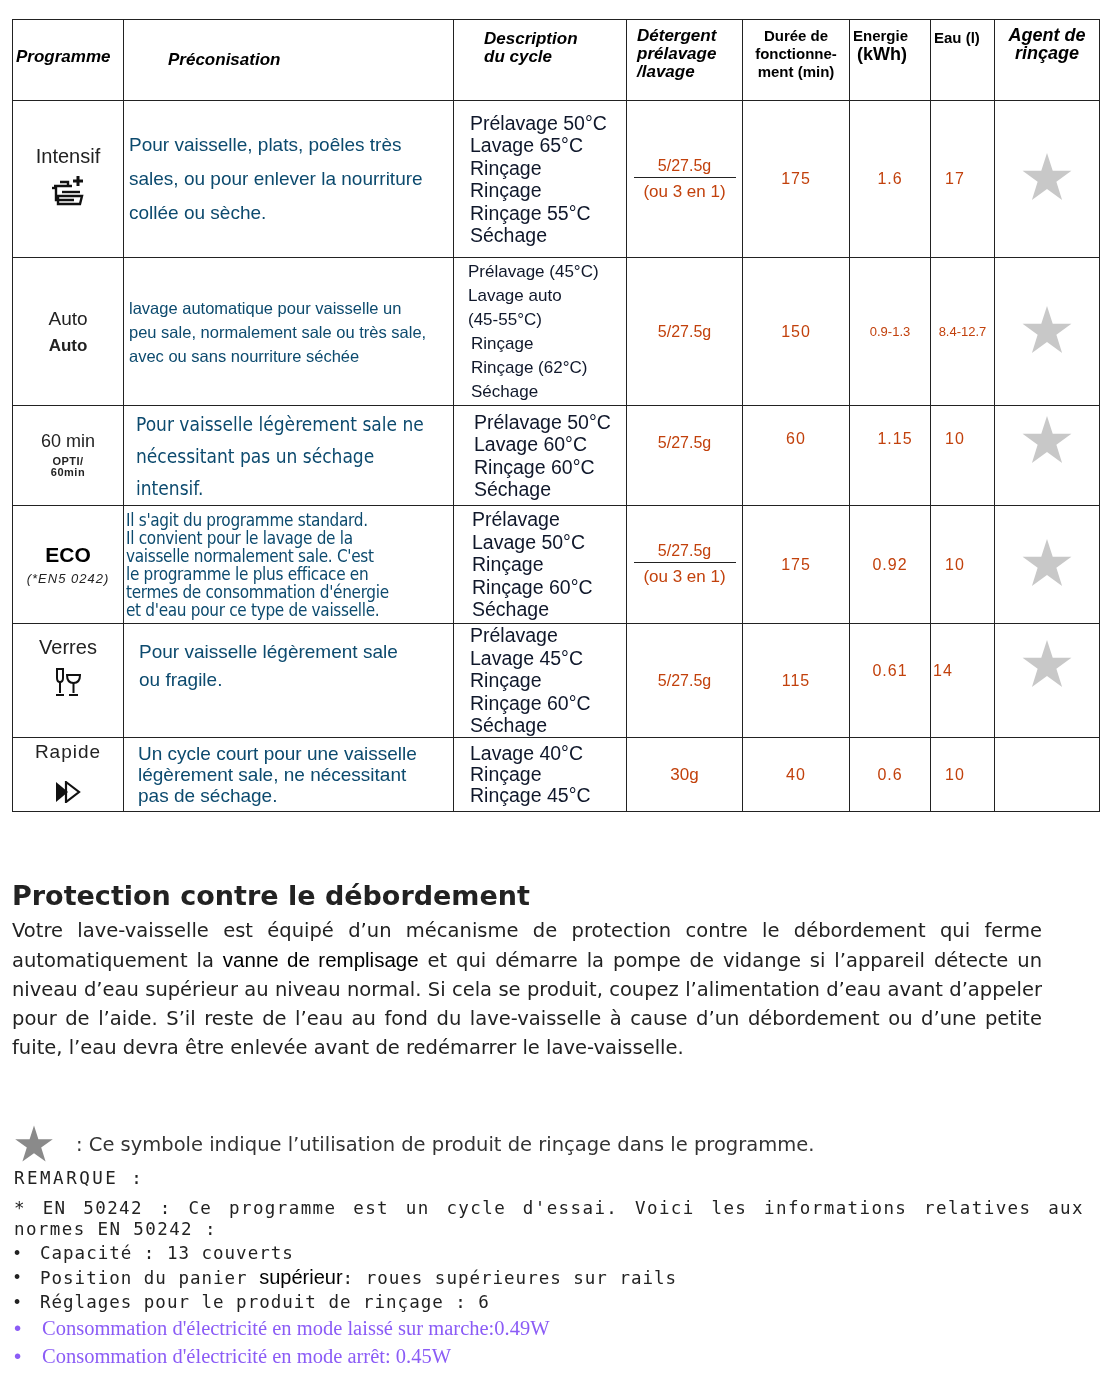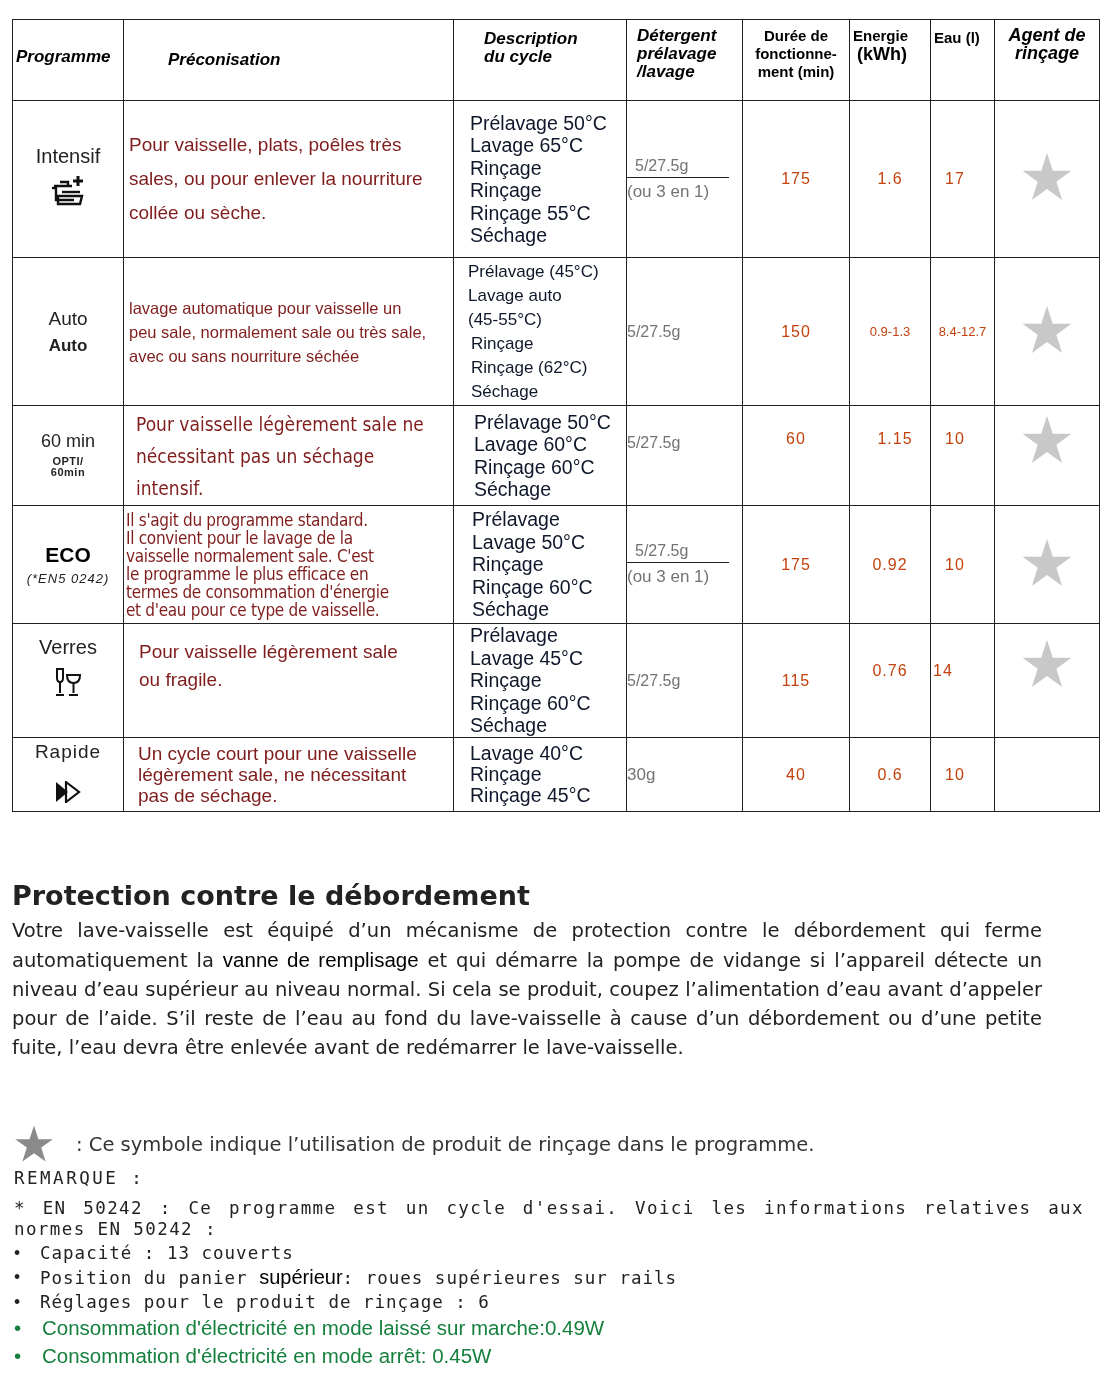--- a/index.html
+++ b/index.html
@@ -23,29 +23,29 @@
   th.hdr-desc { padding-left: 30px !important; padding-top: 10px !important; }
   th.hdr-agent { font-size: 18px !important; text-align: center !important; }
 
   .prog-cell { text-align: center; font-size: 20px; color: #222; }
   .prog-name { display: block; margin-bottom: 6px; }
   .prog-sub { display: block; font-size: 17px; font-weight: bold; }
   .prog-eco { font-weight: bold; font-size: 21px; display:block; color:#000; }
   .prog-eco-sub { font-style: italic; font-size: 13px; letter-spacing: 1px; display:block; margin-top:4px;}
   .opti { display:inline-block; font-size: 11px; line-height: 11px; font-weight: bold; letter-spacing: 0.5px; }
 
-  .preco { font-size: 19px; line-height: 34px; padding-left: 5px; color: #7f1d1d; }
+  .preco { font-size: 19px; line-height: 34px; padding-left: 5px; color: #0c4a6e; }
   .preco.small { font-size: 16.5px; line-height: 24px; font-family: "Liberation Sans Narrow", "Liberation Sans", sans-serif; }
   .preco.eco { font-size: 17px; line-height: 18px; font-family: "DejaVu Sans Condensed", "DejaVu Sans", sans-serif; letter-spacing: -0.3px; }
   .preco.tight { line-height: 22px; }
 
   .desc { font-size: 19.5px; line-height: 22.5px; padding-left: 16px; color: #0f172a; }
   .desc.auto { font-size: 17px; line-height: 24px; padding-left: 14px; }
 
-  .det { text-align: left; font-size: 16px; color: #737373; }
+  .det { text-align: center; font-size: 16px; color: #c2410c; }
   .frac-top { display: inline-block; border-bottom: 1.5px solid #222; padding: 0 8px 2px; margin-bottom: 4px; width: 102px; }
   .frac-bot { display: block; font-size: 17px; }
 
   .num { text-align: center; font-size: 16px; letter-spacing: 1px; color: #c2410c; }
   .num.left { text-align: left; padding-left: 14px; }
   .num.small { font-size: 13px; letter-spacing: 0; }
 
   .star-cell { text-align: center; }
   .star { display: inline-block; width: 52px; height: 52px; }
 
@@ -70,21 +70,21 @@
   .notes {
     position: absolute; left: 14px; top: 1168px; width: 1070px;
     font-family: "DejaVu Sans Mono", monospace; font-size: 17.5px; color: #222;
     letter-spacing: 1px;
   }
   .notes .remark { display:block; letter-spacing: 2.5px; margin-bottom: 10px; }
   .notes .en { display:block; line-height: 21px; text-align: justify; letter-spacing: 1.4px; }
   .notes ul { list-style: none; margin-top: 1px; }
   .notes li { line-height: 24px; position: relative; padding-left: 26px; }
   .notes li::before { content: "\2022"; position: absolute; left: 0; font-family: "Liberation Sans", sans-serif; }
-  .notes li.big { font-family: Liberation Sans, sans-serif; font-size: 20.5px; letter-spacing: 0; line-height: 28px; color:#15803d; padding-left: 28px;}
+  .notes li.big { font-family: Liberation Serif, serif; font-size: 20.5px; letter-spacing: 0; line-height: 28px; color:#8b5cf6; padding-left: 28px;}
   .notes .bold-word { font-family: "Liberation Sans", sans-serif; font-size: 20px; letter-spacing: 0; color:#000; }
 </style>
 </head>
 <body>
 
 <svg width="0" height="0" style="position:absolute">
   <defs>
     <symbol id="star-shape" viewBox="0 0 100 100">
       <polygon points="50,4 61,38 97,38 68,59 79,94 50,73 21,94 32,59 3,38 39,38"></polygon>
     </symbol>
@@ -279,21 +279,21 @@
     </td>
     <td class="desc">
       <div>Prélavage</div>
       <div>Lavage 45°C</div>
       <div>Rinçage</div>
       <div>Rinçage 60°C</div>
       <div>Séchage</div>
     </td>
     <td class="det">5/27.5g</td>
     <td class="num">115</td>
-    <td class="num" style="vertical-align:top;padding-top:38px;">0.76</td>
+    <td class="num" style="vertical-align:top;padding-top:38px;">0.61</td>
     <td class="num left" style="vertical-align:top;padding-top:38px;padding-left:2px;">14</td>
     <td class="star-cell" style="vertical-align:top;padding-top:14px;">
       <svg class="star" fill="#c8c8c8">
             <use href="#star-shape"></use>
           </svg>
     </td>
   </tr>
 
   <tr style="height:74px">
     <td class="prog-cell">

